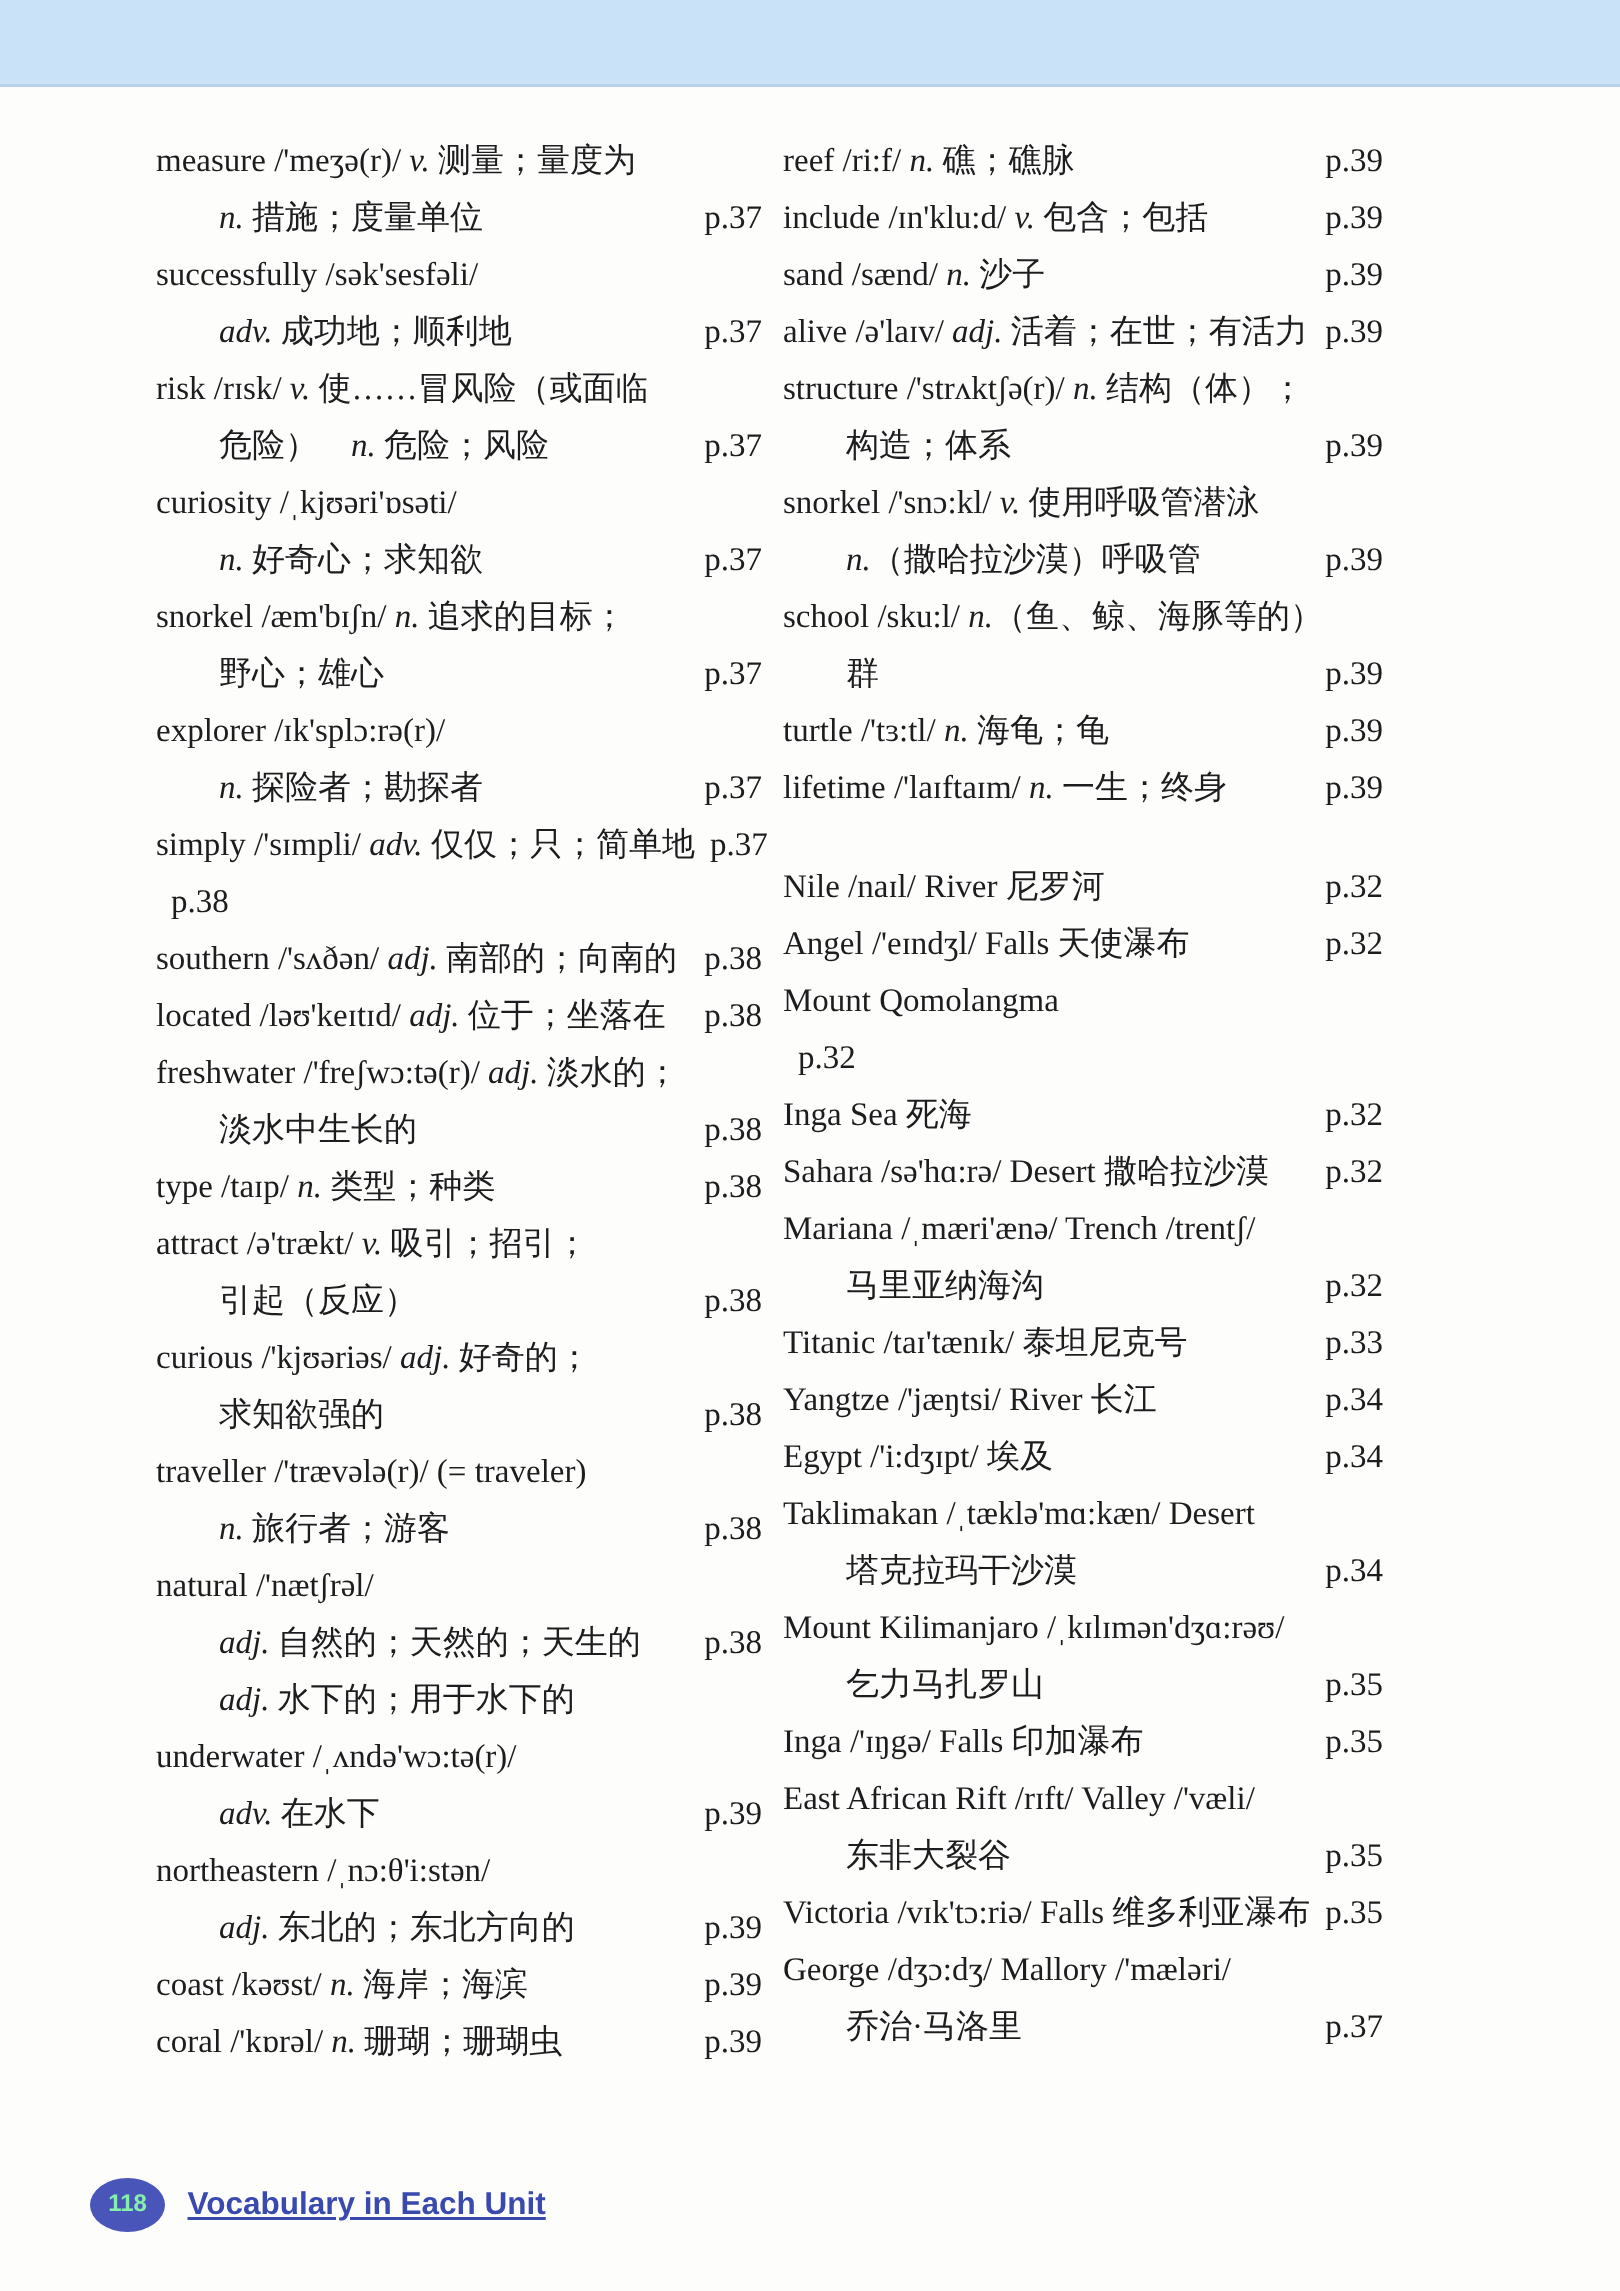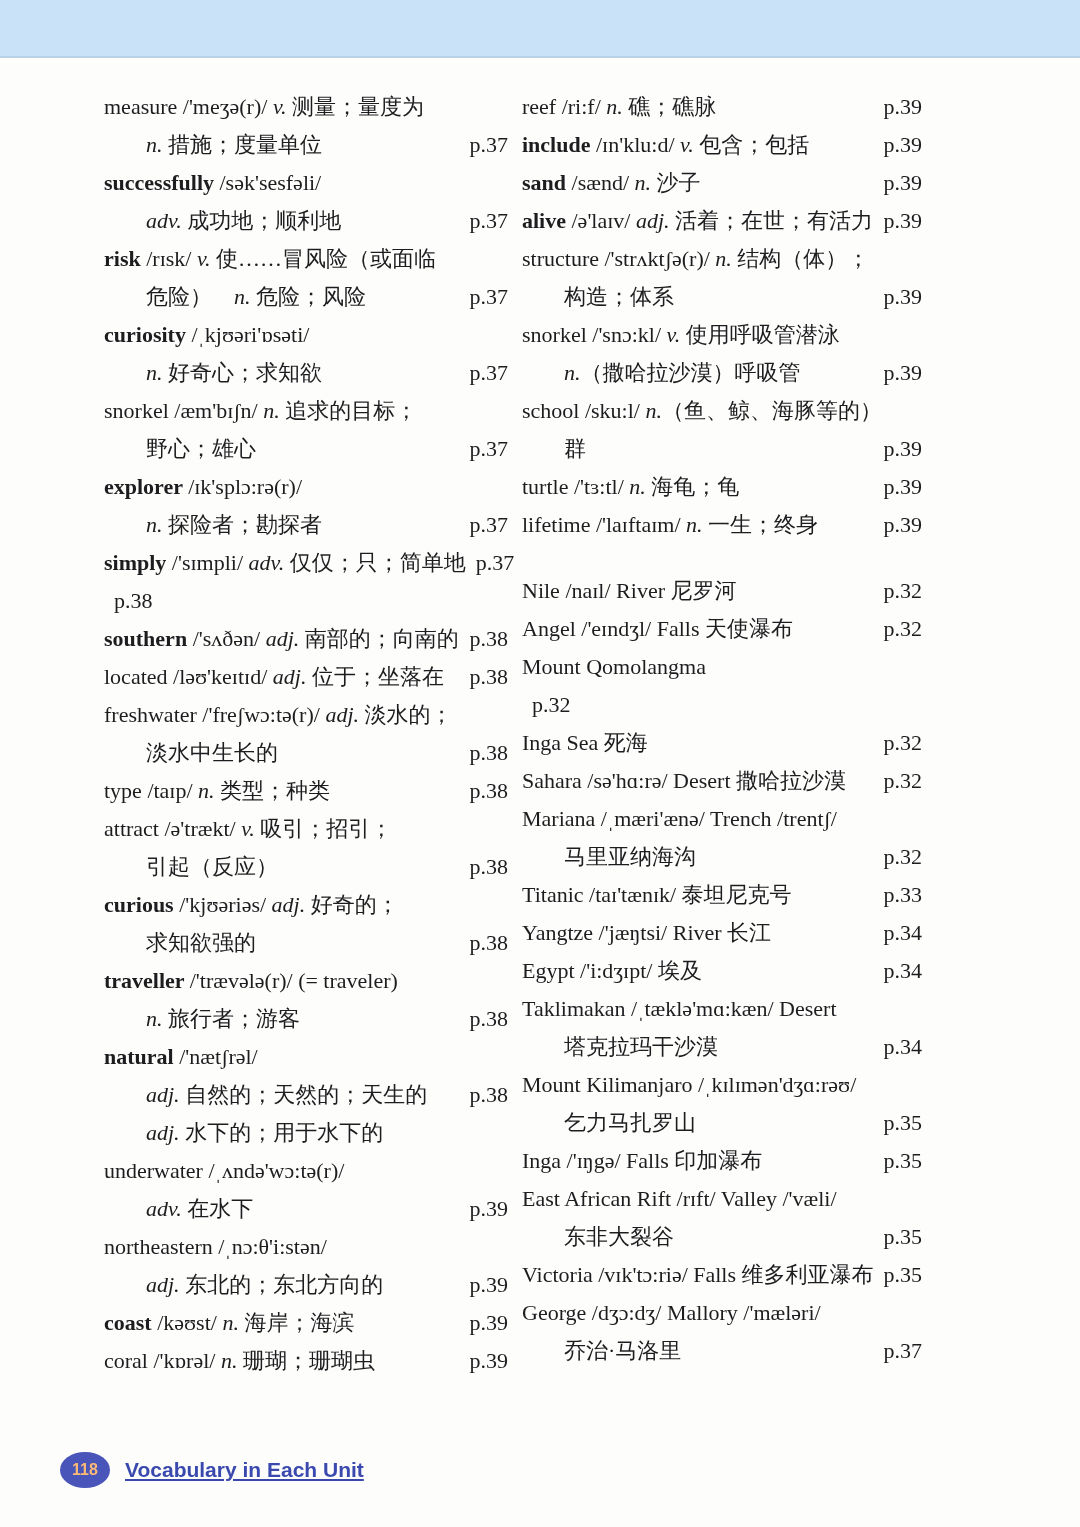--- a/index.html
+++ b/index.html
@@ -21,32 +21,32 @@
   }
   .col-left{left:88px;width:404px;margin-left:16px;}
   .col-right{left:522px;width:400px;}
   .vline{
     display:flex;justify-content:space-between;align-items:baseline;
     height:38px;white-space:nowrap;
   }
   .vline .content{flex:0 1 auto;}
   .vline.ind .content{padding-left:42px;}
   .vgap{height:28px;}
-  .s-b{font-weight:bold;text-align:center;}
+  .s-b{font-weight:normal;text-align:center;}
   .s-i{font-style:italic;}
   .pref{margin-left:10px;flex:0 0 auto;}
   .footer{
     position:absolute;left:60px;top:1452px;
     display:flex;align-items:center;gap:15px;
   }
   .badge{
     width:50px;height:36px;border-radius:50%;
     display:flex;align-items:center;justify-content:center;
     font-family:"Liberation Sans", sans-serif;
-    font-weight:bold;font-size:16px;color:#fdba74;
+    font-weight:bold;font-size:16px;color:#86efac;
   }
   .flabel{
     font-family:"Liberation Sans", sans-serif;
     font-weight:bold;font-size:21px;text-decoration:underline;
   }
 </style>
 </head>
 <body>
 
 <div class="sheet">

